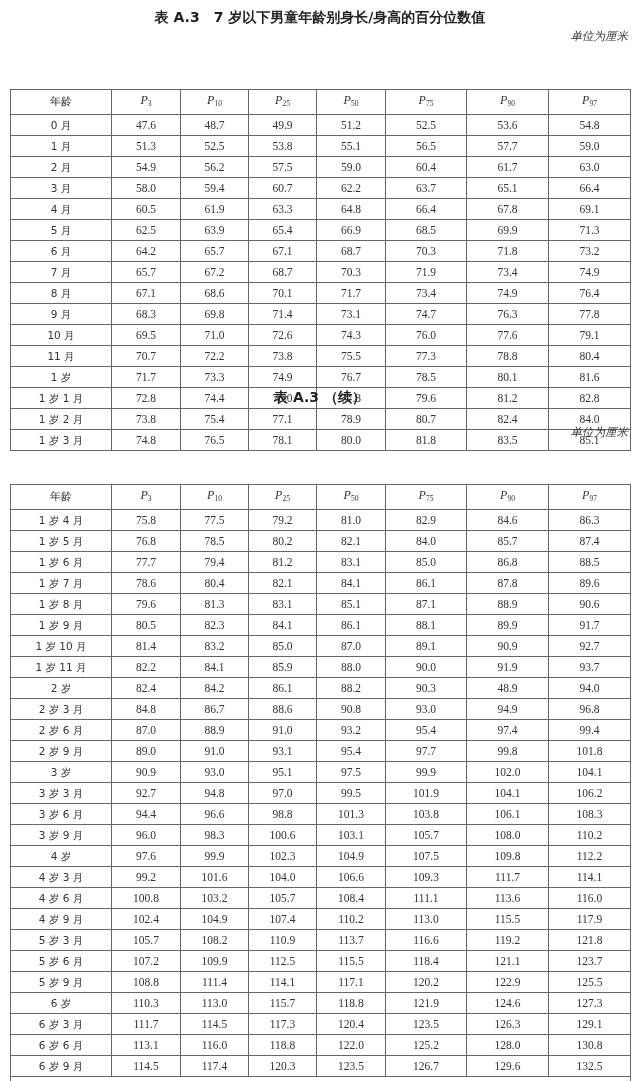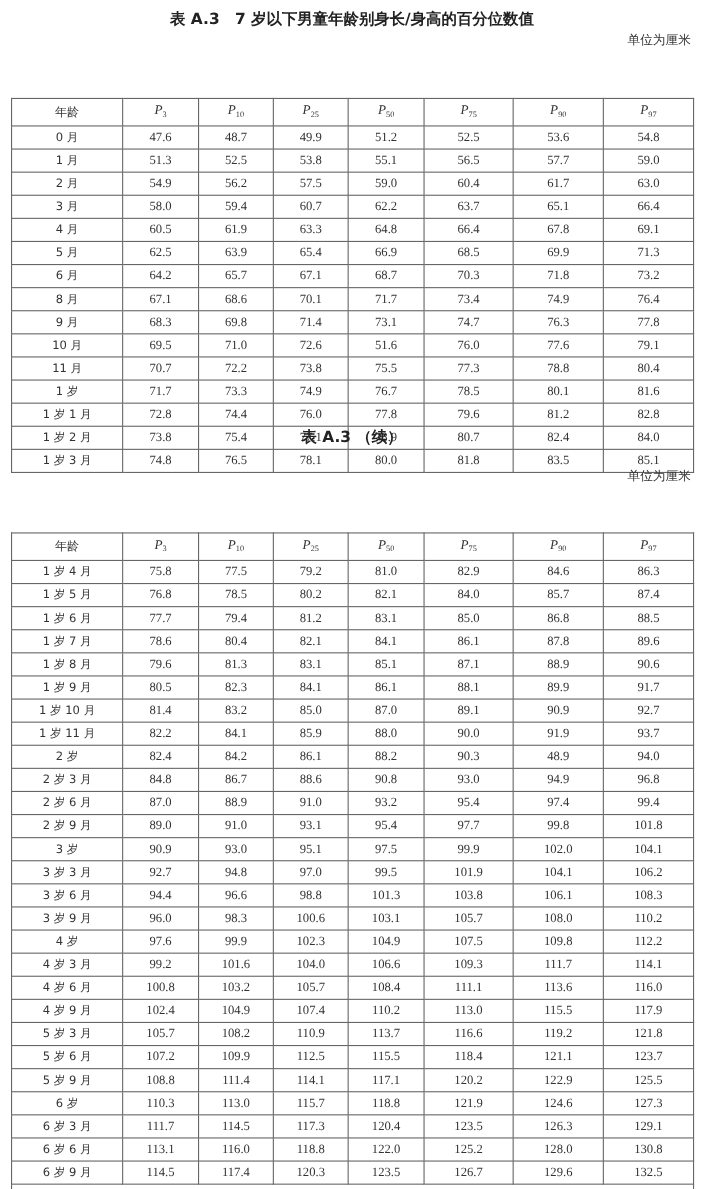--- a/index.html
+++ b/index.html
@@ -2,21 +2,21 @@
 <html><head>
 <meta charset="utf-8">
 <style>
   html, body { margin:0; padding:0; background:#ffffff; }
   body { width:640px; height:1081px; position:relative; overflow:hidden;
          font-family:"Liberation Serif","DejaVu Serif",serif; color:#222; }
   .title { position:absolute; left:0; width:640px; text-align:center;
            font-family:"DejaVu Sans","Liberation Sans",sans-serif; font-weight:bold;
            font-size:14px; color:#222; }
   .unit { position:absolute; right:12px; font-size:11.5px; color:#333;
-          font-family:"DejaVu Sans","Liberation Sans",sans-serif; }
+          font-family:"DejaVu Sans","Liberation Sans",sans-serif;font-style:italic; }
   table { position:absolute; left:10px; width:620px; border-collapse:collapse;
           table-layout:fixed; border:1.5px solid #555;margin-top:46px; }
   td, th { border:1px solid #666; text-align:center; font-size:11.5px;
            font-weight:normal; padding:0; height:20px; line-height:20px;
            white-space:nowrap; overflow:hidden; color:#333; }
   th { font-size:11.5px; }
   th.age-h { font-family:"DejaVu Sans","Liberation Sans",sans-serif; font-size:11px; }
   td.age { font-family:"DejaVu Sans","Liberation Sans",sans-serif; font-size:10.5px; }
   th i { font-style:italic; font-family:"Liberation Serif",serif; font-size:12px; }
   th i sub { font-size:7.5px; font-style:normal; vertical-align:-2px; }
@@ -118,20 +118,30 @@
         <td class="age">6 月</td>
         <td>64.2</td>
         <td>65.7</td>
         <td>67.1</td>
         <td>68.7</td>
         <td>70.3</td>
         <td>71.8</td>
         <td>73.2</td>
       </tr>
       <tr>
+        <td class="age">7 月</td>
+        <td>65.7</td>
+        <td>67.2</td>
+        <td>68.7</td>
+        <td>70.3</td>
+        <td>71.9</td>
+        <td>73.4</td>
+        <td>74.9</td>
+      </tr>
+      <tr>
         <td class="age">8 月</td>
         <td>67.1</td>
         <td>68.6</td>
         <td>70.1</td>
         <td>71.7</td>
         <td>73.4</td>
         <td>74.9</td>
         <td>76.4</td>
       </tr>
       <tr>
@@ -142,21 +152,21 @@
         <td>73.1</td>
         <td>74.7</td>
         <td>76.3</td>
         <td>77.8</td>
       </tr>
       <tr>
         <td class="age">10 月</td>
         <td>69.5</td>
         <td>71.0</td>
         <td>72.6</td>
-        <td>51.6</td>
+        <td>74.3</td>
         <td>76.0</td>
         <td>77.6</td>
         <td>79.1</td>
       </tr>
       <tr>
         <td class="age">11 月</td>
         <td>70.7</td>
         <td>72.2</td>
         <td>73.8</td>
         <td>75.5</td>

